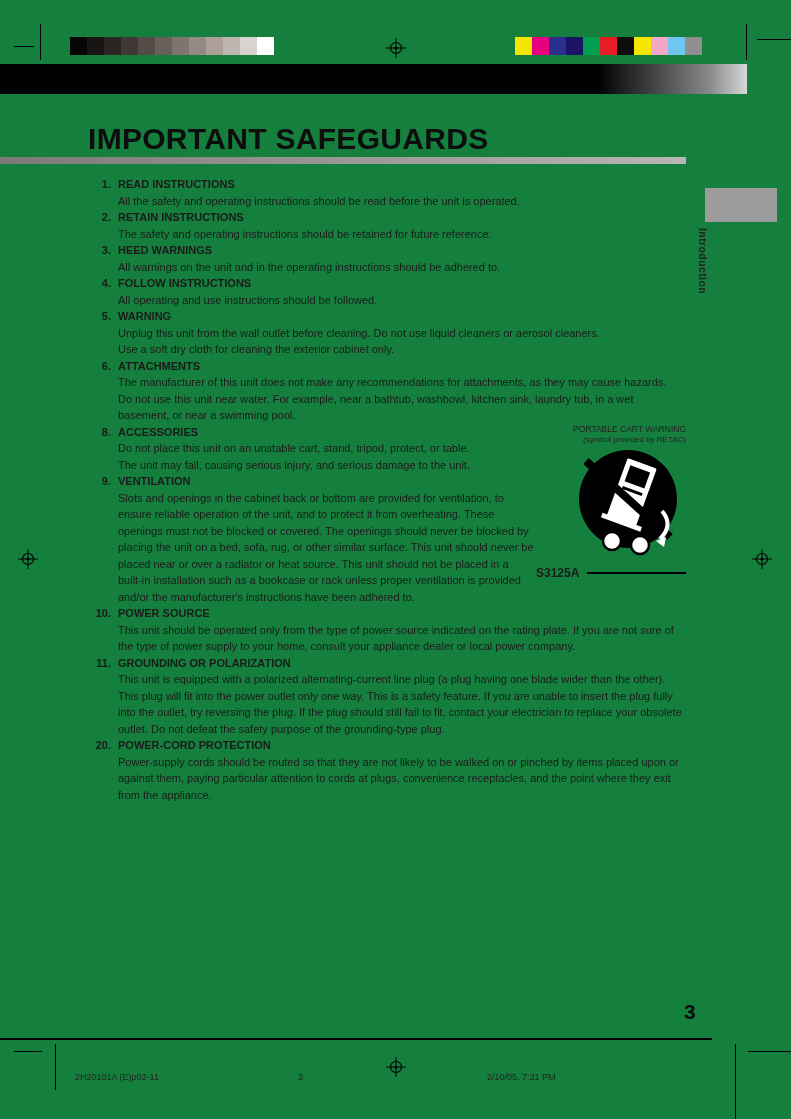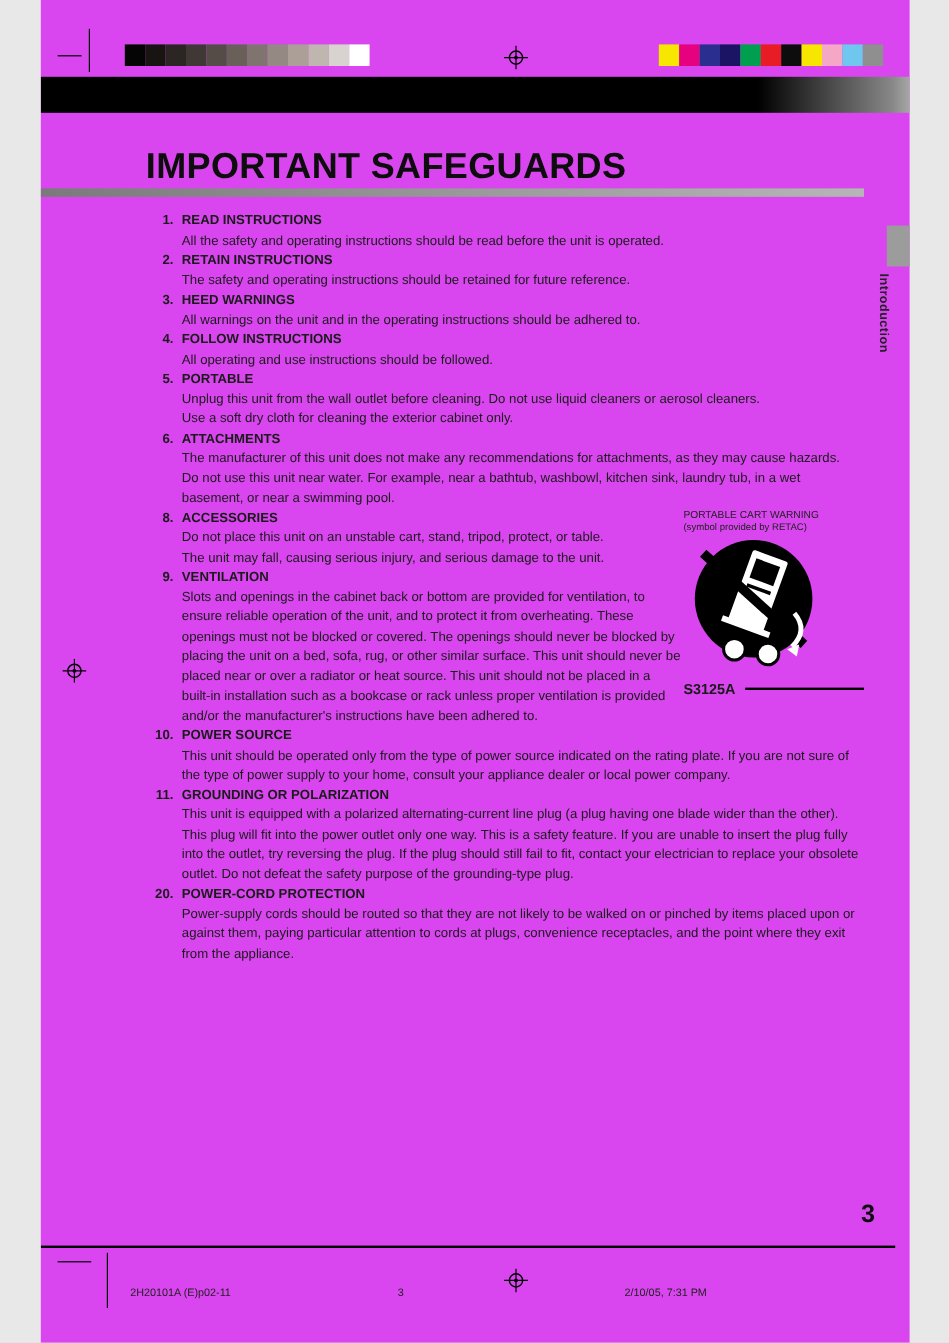--- a/index.html
+++ b/index.html
@@ -1,18 +1,18 @@
 <!DOCTYPE html>
 <html><head>
 <meta charset="utf-8">
 <style>
   html,body { margin:0; padding:0; background:#e8e8e8; }
   .page {
-    position:relative; width:724px; height:1119px; margin:0 auto;
-    background:#d946ef; overflow:hidden;
+    position:relative; width:791px; height:1119px; margin:0 auto;
+    background:#15803d; overflow:hidden;
     font-family:"Liberation Sans", sans-serif; color:#111;
   }
   
   .cal-bar { position:absolute; top:37px; display:flex; }
   .cal-gray { left:70px; }
   .cal-color { left:515px; }
   .swatch { width:17px; height:18px; }
   
   .regmark { position:absolute; width:20px; height:20px; }
   .reg-top { left:386px; top:38px; }
@@ -33,21 +33,21 @@
     font-size:10.5px; font-weight:bold; letter-spacing:0.4px; color:#222; }
   
   .content { position:absolute; left:85px; top:176px; width:601px;
     font-size:11px; line-height:16.5px; color:#1a1a1a; }
   .sg-item { margin:0; }
   .sg-head { margin:0; font-weight:bold; }
   .sg-num { display:inline-block; width:26px; text-align:right; margin-right:7px; font-weight:bold; }
   .sg-body { margin:0 0 0 33px; white-space:pre-line; }
   .sg-hang { margin:0 0 0 33px; text-indent:-33px; }
   
-  .cart-float { float:right; width:150px; margin:0 0 6px 1px; text-align:left; }
+  .cart-float { float:right; width:150px; margin:0 0 6px 1px; text-align:right; }
   .cart-cap { font-size:8.5px; line-height:11px; color:#222; }
   .cart-cap2 { font-size:8px; line-height:10px; color:#222; margin-bottom:4px; }
   .cart-code-row { display:flex; align-items:center; gap:8px; margin-top:2px; }
   .cart-code { font-weight:bold; font-size:12px; }
   .cart-rule { flex:1; height:2px; background:#000; }
   
   .bottom-rule { position:absolute; left:0; top:1038px; width:712px; height:2px; background:#000; }
   .page-num { position:absolute; left:684px; top:1000px; font-size:21px; font-weight:bold; color:#0d0d0d; }
   .footer-item { position:absolute; top:1072px; font-size:9px; color:#222; }
   .footer-left { left:75px; }
@@ -144,21 +144,21 @@
       <p class="sg-head"><span class="sg-num">3.</span><span>HEED WARNINGS</span></p>
       <p class="sg-body">All warnings on the unit and in the operating instructions should be adhered to.</p>
     </div>
 
     <div class="sg-item">
       <p class="sg-head"><span class="sg-num">4.</span><span>FOLLOW INSTRUCTIONS</span></p>
       <p class="sg-body">All operating and use instructions should be followed.</p>
     </div>
 
     <div class="sg-item">
-      <p class="sg-head"><span class="sg-num">5.</span><span>PORTABLE</span></p>
+      <p class="sg-head"><span class="sg-num">5.</span><span>WARNING</span></p>
       <p class="sg-body">Unplug this unit from the wall outlet before cleaning. Do not use liquid cleaners or aerosol cleaners.
 Use a soft dry cloth for cleaning the exterior cabinet only.</p>
     </div>
 
     <div class="sg-item">
       <p class="sg-head"><span class="sg-num">6.</span><span>ATTACHMENTS</span></p>
       <p class="sg-body">The manufacturer of this unit does not make any recommendations for attachments, as they may cause hazards.</p>
     </div>
 
     <div class="sg-item">

